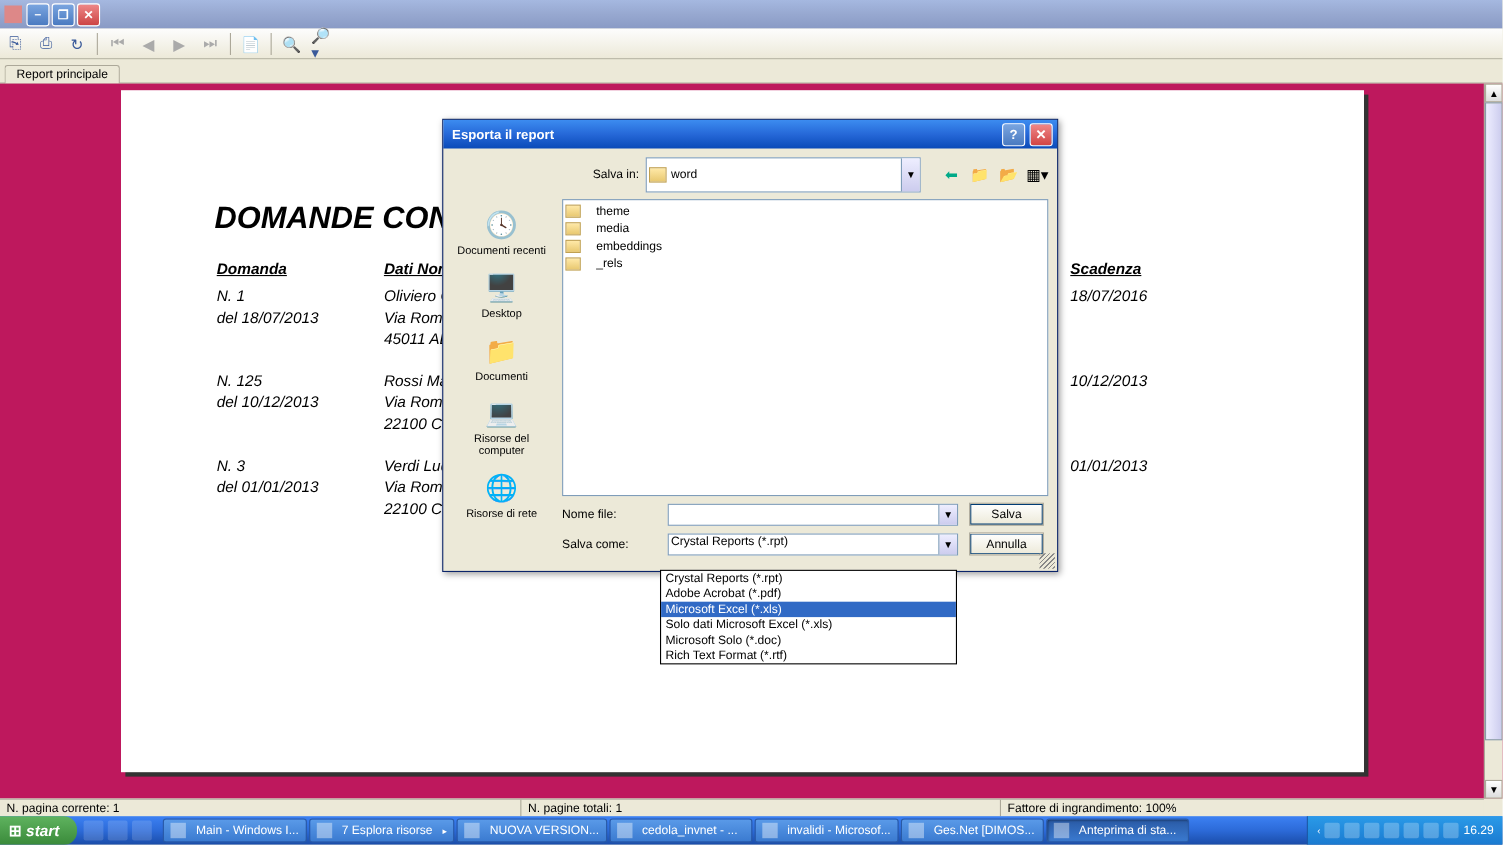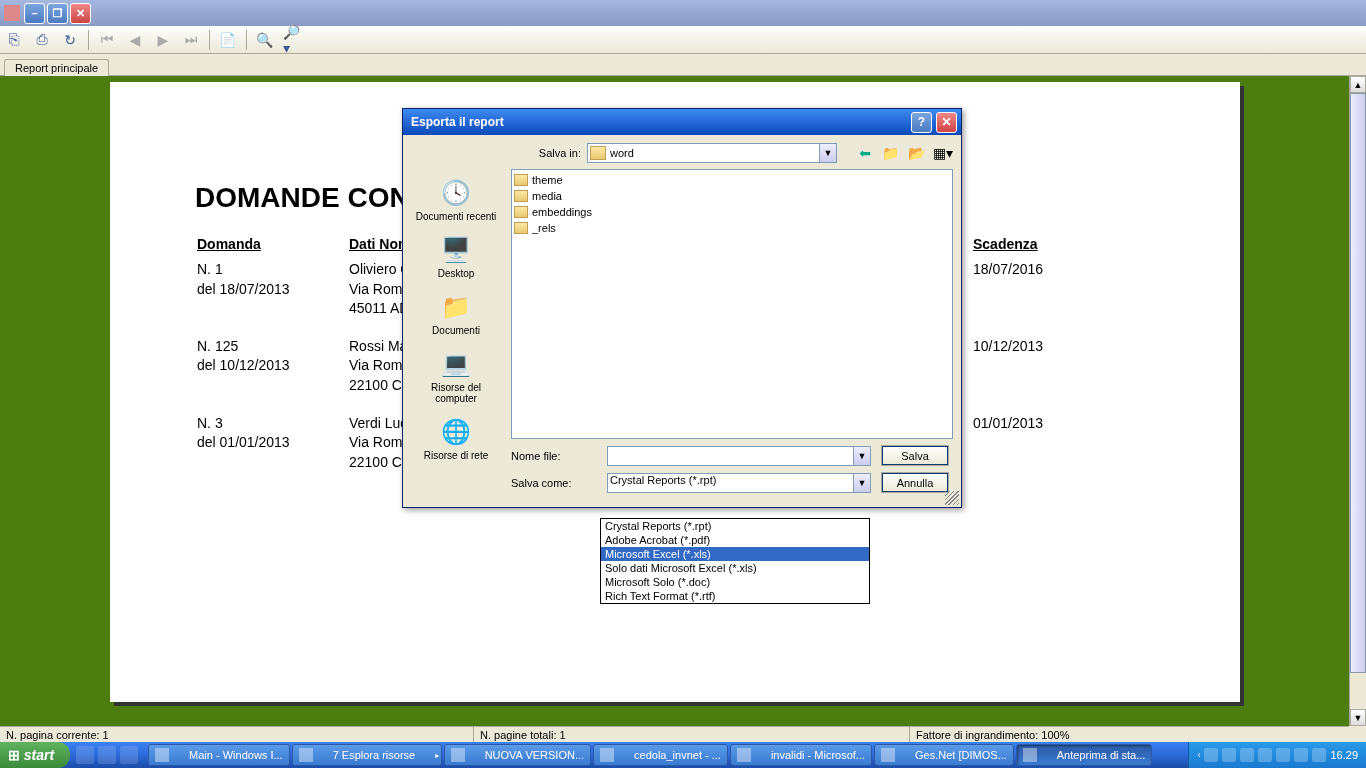--- a/index.html
+++ b/index.html
@@ -18,21 +18,21 @@
 
 .toolbar { height: 28px; background: linear-gradient(#fdfdfd,#ece9d8); border-bottom: 1px solid #aca899; display: flex; align-items: center; padding: 0 4px; gap: 8px; }
 .tool-btn { width: 20px; height: 20px; display: flex; align-items: center; justify-content: center; font-size: 14px; cursor: pointer; color: #3a5a9a; }
 .tool-sep { width: 1px; height: 20px; background: #aca899; }
 
 
 .tabstrip { height: 22px; background: #ece9d8; border-bottom: 1px solid #aca899; display: flex; align-items: flex-end; padding-left: 4px; }
 .tab { background: #ece9d8; border: 1px solid #aca899; border-bottom: none; padding: 2px 10px; font-size: 11px; border-radius: 3px 3px 0 0; position: relative; top: 1px; }
 
 
-.report-area { position: absolute; top: 76px; left: 0; right: 0; bottom: 42px; background: #4d7c0f; overflow: hidden; }
+.report-area { position: absolute; top: 76px; left: 0; right: 0; bottom: 42px; background: #be185d; overflow: hidden; font-style: italic; }
 .page { position: absolute; left: 110px; top: 6px; width: 1130px; height: 620px; background: #fff; box-shadow: 4px 4px 0 #333; }
 .page-content { padding: 100px 85px 20px 85px; font-family: Arial, sans-serif; color: #000; }
 .page h1 { font-size: 28px; font-weight: bold; margin-bottom: 20px; }
 .report-table { width: 100%; font-size: 14px; }
 .report-header td { font-weight: bold; text-decoration: underline; padding-bottom: 6px; }
 .report-row td { vertical-align: top; padding-bottom: 16px; line-height: 1.4; }
 
 
 .vscroll { position: absolute; right: 0; top: 76px; bottom: 42px; width: 17px; background: #ece9d8; border-left: 1px solid #aca899; }
 .vscroll-btn { height: 17px; background: linear-gradient(#fff,#ddd); border: 1px solid #aca899; display:flex; align-items:center; justify-content:center; font-size:9px;}
@@ -45,46 +45,46 @@
 .status-cell:nth-child(2){ width: 436px;}
 .status-cell:nth-child(3){ flex: 1; border-right: none;}
 
 
 .taskbar { position: absolute; left: 0; right: 0; bottom: 0; height: 26px; background: linear-gradient(to bottom,#3c81f3 0%,#2c6ad8 50%,#1a4ca8 100%); display: flex; align-items: center; }
 .start-btn { height: 26px; padding: 0 16px 0 8px; background: linear-gradient(to bottom,#5fb35f,#3a8a3a); color: #fff; font-style: italic; font-weight: bold; font-size: 14px; display: flex; align-items: center; border-radius: 0 12px 12px 0; gap:4px;}
 .start-btn::before { content:"⊞"; font-style:normal; font-size:14px;}
 .ql { display:flex; gap:4px; padding:0 6px;}
 .ql-item { width:18px; height:18px; background:rgba(255,255,255,0.15); border-radius:2px;}
 .task-btns { display: flex; gap: 2px; flex: 1; padding: 0 4px; }
-.task-item { height: 22px; min-width: 130px; max-width:150px; background: linear-gradient(#5a9ae8,#3a7ad0); border: 1px solid #2a5aa5; border-radius: 3px; color: #fff; font-size: 11px; display: flex; align-items: center; padding: 0 6px; gap:20px; overflow: hidden; white-space: nowrap;}
+.task-item { height: 22px; min-width: 130px; max-width:150px; background: linear-gradient(#5a9ae8,#3a7ad0); border: 1px solid #2a5aa5; border-radius: 3px; color: #fff; font-size: 11px; display: flex; align-items: center; padding: 0 6px; gap:9px; overflow: hidden; white-space: nowrap;}
 .task-item.active { background: linear-gradient(#2a5aa5,#3a7ad0); box-shadow: inset 1px 1px 2px rgba(0,0,0,0.4);}
 .task-item-icon { width:14px; height:14px; background:rgba(255,255,255,0.4); flex-shrink:0;}
 .tray { background: linear-gradient(#2a9ae8,#1a7ad0); height: 26px; display: flex; align-items: center; padding: 0 8px; gap: 4px; color: #fff; font-size: 11px; border-left:1px solid #1a5aa5;}
 .tray-icon { width:14px; height:14px; background:rgba(255,255,255,0.25); border-radius:2px;}
 
 
 .dialog { position: absolute; left: 402px; top: 108px; width: 560px; background: #ece9d8; border: 1px solid #0a246a; box-shadow: 2px 2px 6px rgba(0,0,0,0.4); z-index: 10; }
 .dialog-titlebar { height: 26px; background: linear-gradient(to bottom,#3c8cf0 0%,#2668d8 50%,#0a4ab8 100%); display: flex; align-items: center; padding: 0 4px; gap:4px;}
 .dialog-titlebar .dtitle { flex:1; color:#fff; font-size:12px; font-weight:bold; padding-left:4px;}
 .dialog-titlebar .dbtn { width:21px; height:21px; border-radius:3px; display:flex; align-items:center; justify-content:center; font-size:12px; color:#fff; font-weight:bold; border:1px solid #fff; cursor:pointer;}
 .dialog-titlebar .dbtn.help { background: linear-gradient(#7aa5e0,#4a7ac0);}
 .dialog-titlebar .dbtn.close { background: linear-gradient(#f08888,#d04444);}
 .dialog-body { padding: 8px; }
 .dlg-row { display:flex; align-items:center; margin-bottom:6px; gap:6px;}
 .dlg-row label { width:86px; text-align:right; font-size:11px;}
-.combo { flex:0 0 250px; height:20px; border:1px solid #7f9db9; background:#fff; display:flex; align-items:center; font-size:11px; padding:0 2px; position:relative;}
+.combo { flex:0 0 250px; height:32px; border:1px solid #7f9db9; background:#fff; display:flex; align-items:center; font-size:11px; padding:0 2px; position:relative;}
 .combo .folder-icon { width:16px; height:14px; background:linear-gradient(#ffe9a8,#e8c870); border:1px solid #c0a050; margin-right:4px;}
 .combo .arrow { position:absolute; right:0; top:0; bottom:0; width:17px; background:linear-gradient(#eef,#cce); border-left:1px solid #7f9db9; display:flex; align-items:center; justify-content:center; font-size:9px;}
 .nav-icons { display:flex; gap:6px; margin-left:12px;}
 .nav-icons span { width:20px; height:20px; display:flex; align-items:center; justify-content:center; font-size:14px; cursor:pointer;}
 .places { float:left; width:90px; display:flex; flex-direction:column; align-items:center; gap:4px; padding-top:4px;}
 .place { width:84px; display:flex; flex-direction:column; align-items:center; font-size:10px; text-align:center; padding:4px 0; cursor:pointer;}
 .place .picon { width:32px; height:32px; margin-bottom:2px; display:flex; align-items:center; justify-content:center; font-size:24px;}
 .file-list { margin-left:100px; height:270px; background:#fff; border:1px solid #7f9db9; padding:2px; font-size:11px;}
-.file-item { display:flex; align-items:center; gap:4px; height:16px; cursor:pointer;}
+.file-item { display:flex; align-items:center; gap:14px; height:16px; cursor:pointer;}
 .file-item .ficon { width:14px; height:12px; background:linear-gradient(#ffe9a8,#e8c870); border:1px solid #c0a050;}
 .dlg-bottom { margin-left:100px; margin-top:6px;}
 .dlg-bottom .brow { display:flex; align-items:center; gap:10px; margin-bottom:6px;}
 .dlg-bottom label { width:86px; font-size:11px;}
 .text-input { flex:1; height:20px; border:1px solid #7f9db9; background:#fff; font-size:11px; padding:0 2px; position:relative;}
 .text-input .arrow { position:absolute; right:0; top:0; bottom:0; width:17px; background:linear-gradient(#eef,#cce); border-left:1px solid #7f9db9; display:flex; align-items:center; justify-content:center; font-size:9px;}
 .dlg-btn { width:68px; height:21px; background:linear-gradient(#fff,#ece9d8); border:1px solid #aca899; font-size:11px; cursor:pointer; box-shadow: 0 0 0 1px #003c74 inset;}
 .resize-grip { position:absolute; right:2px; bottom:2px; width:14px; height:14px; background: repeating-linear-gradient(135deg,#888 0 1px,transparent 1px 3px);}
 
 

